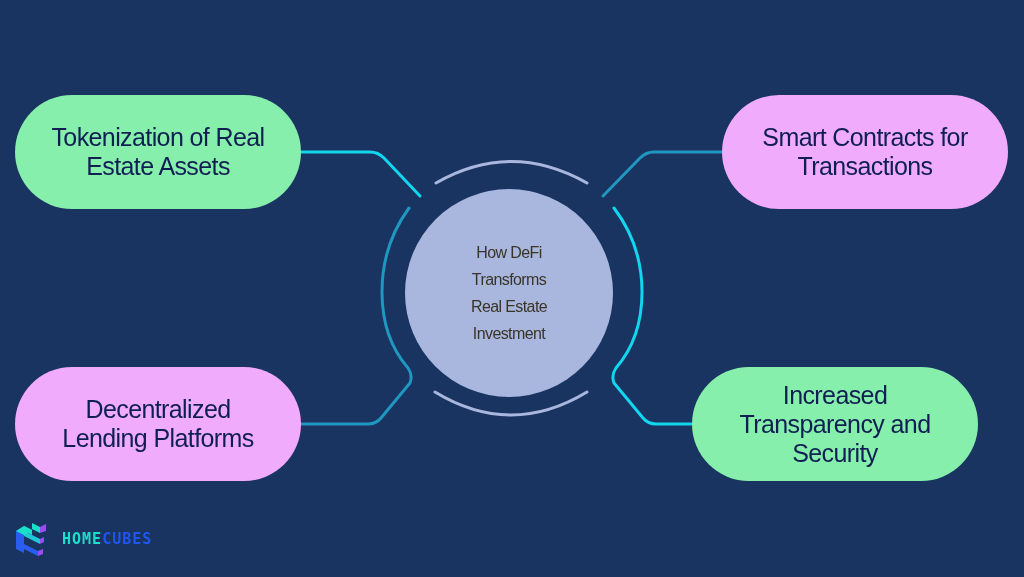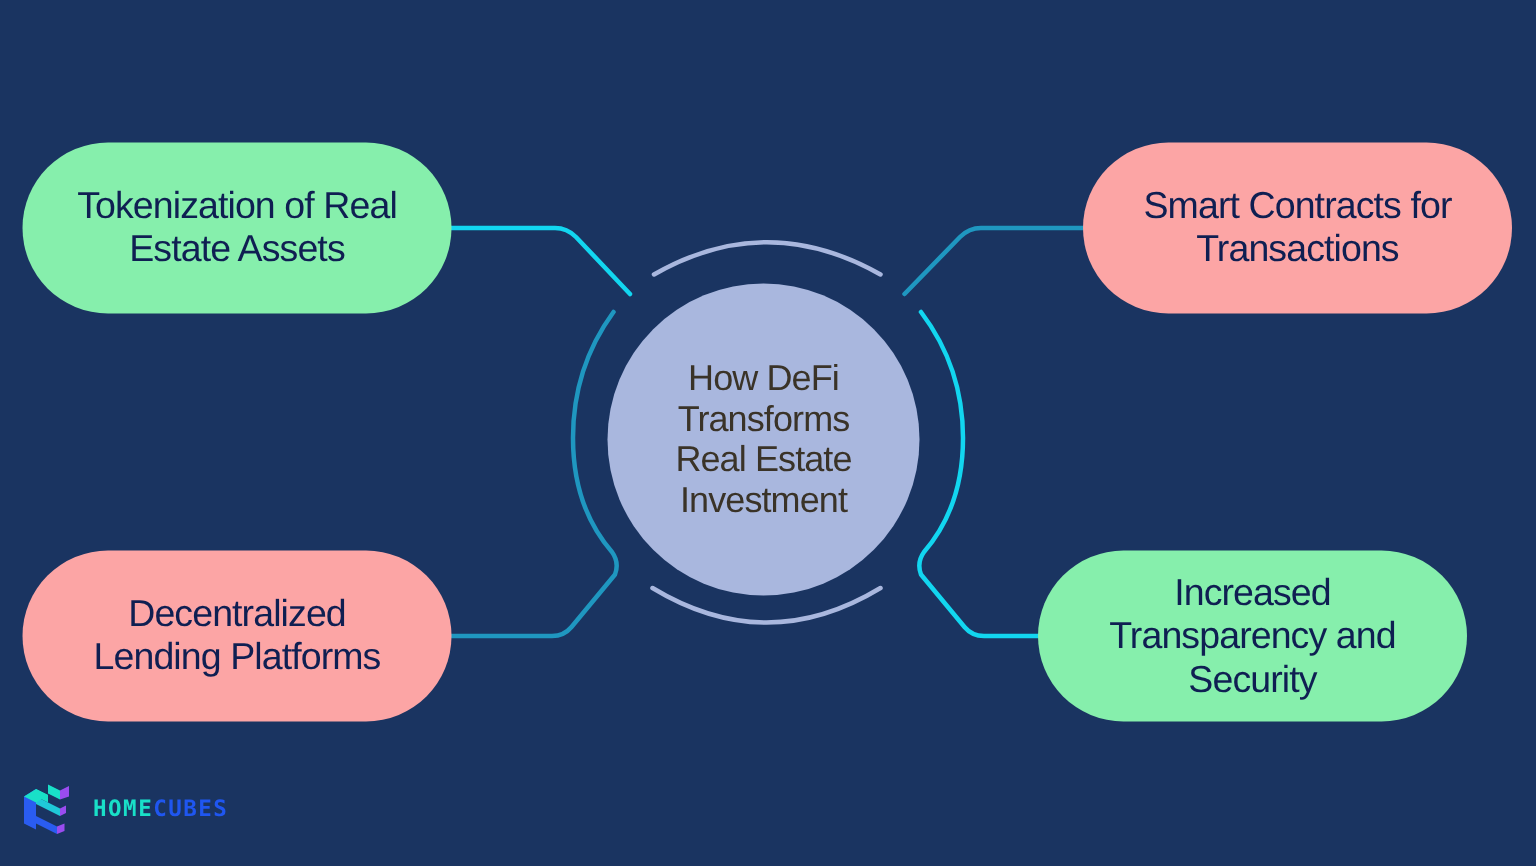--- a/index.html
+++ b/index.html
@@ -17,34 +17,34 @@
     display: flex; align-items: center; justify-content: center;
     text-align: center;
     color: #0f1f52;
     font-size: 25px;
     line-height: 29px;
     letter-spacing: -0.6px;
     box-sizing: border-box;
     padding: 0 26px;
   }
   .pill.bright { background: #86efac; }
-  .pill.mid { background: #fca5a5; }
+  .pill.mid { background: #f0abfc; }
   .pill-text { white-space: pre-line; }
   .center {
     position: absolute;
     left: 405px; top: 189px;
     width: 208px; height: 208px;
     border-radius: 50%;
     background: #a9b7de;
     display: flex; align-items: center; justify-content: center;
     text-align: center;
   }
   .center-text {
     color: #3a3328;
-    font-size: 24px;
+    font-size: 16px;
     line-height: 27px;
     letter-spacing: -0.6px;
     white-space: pre-line;
   }
   .logo {
     position: absolute; left: 10px; top: 519px;
     display: flex; align-items: center;
   }
   .logo-word {
     margin-left: 14px;

